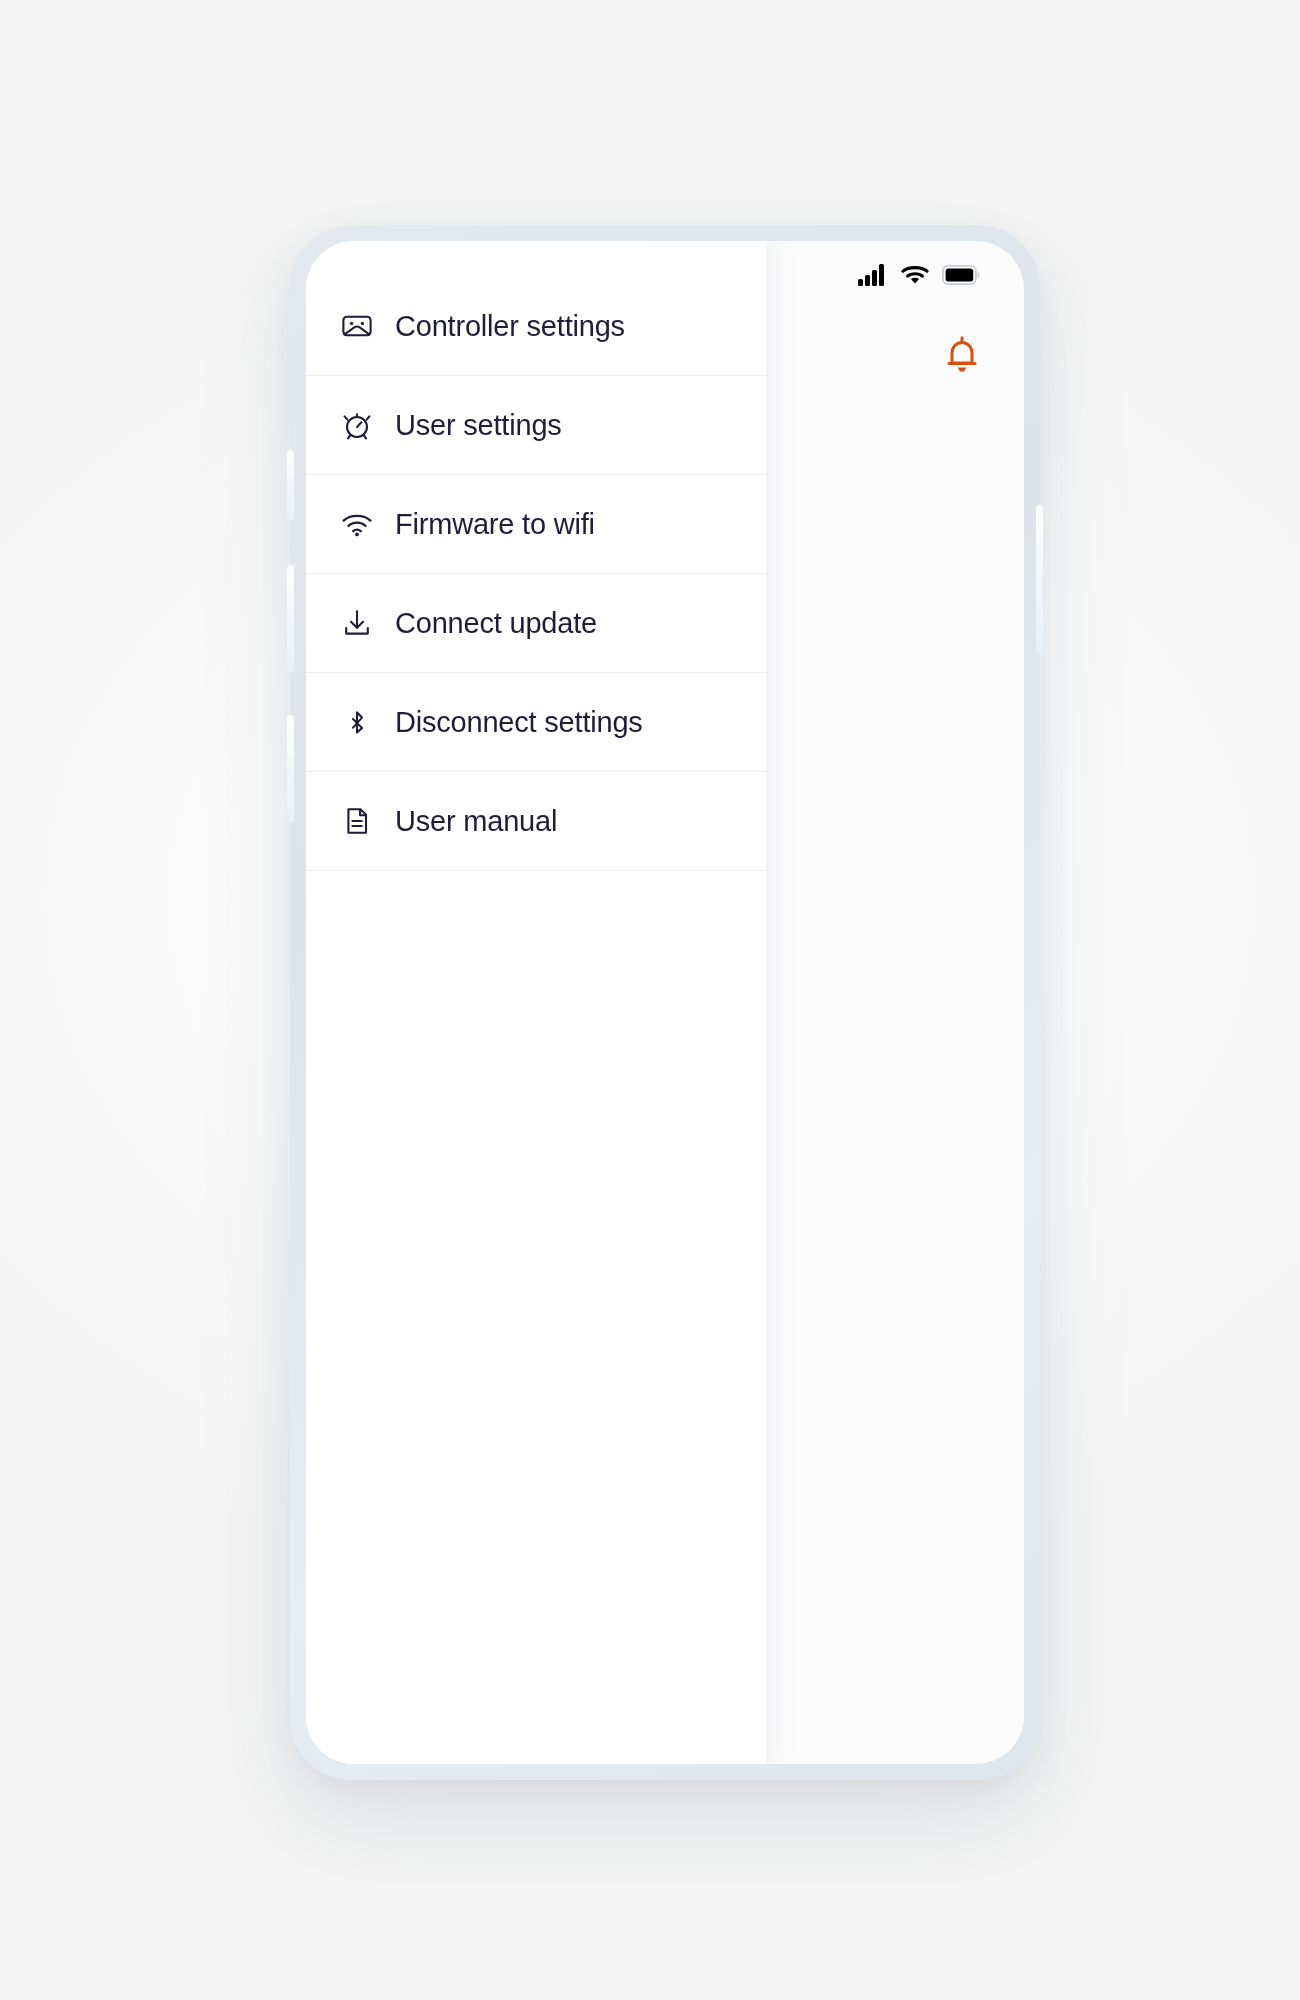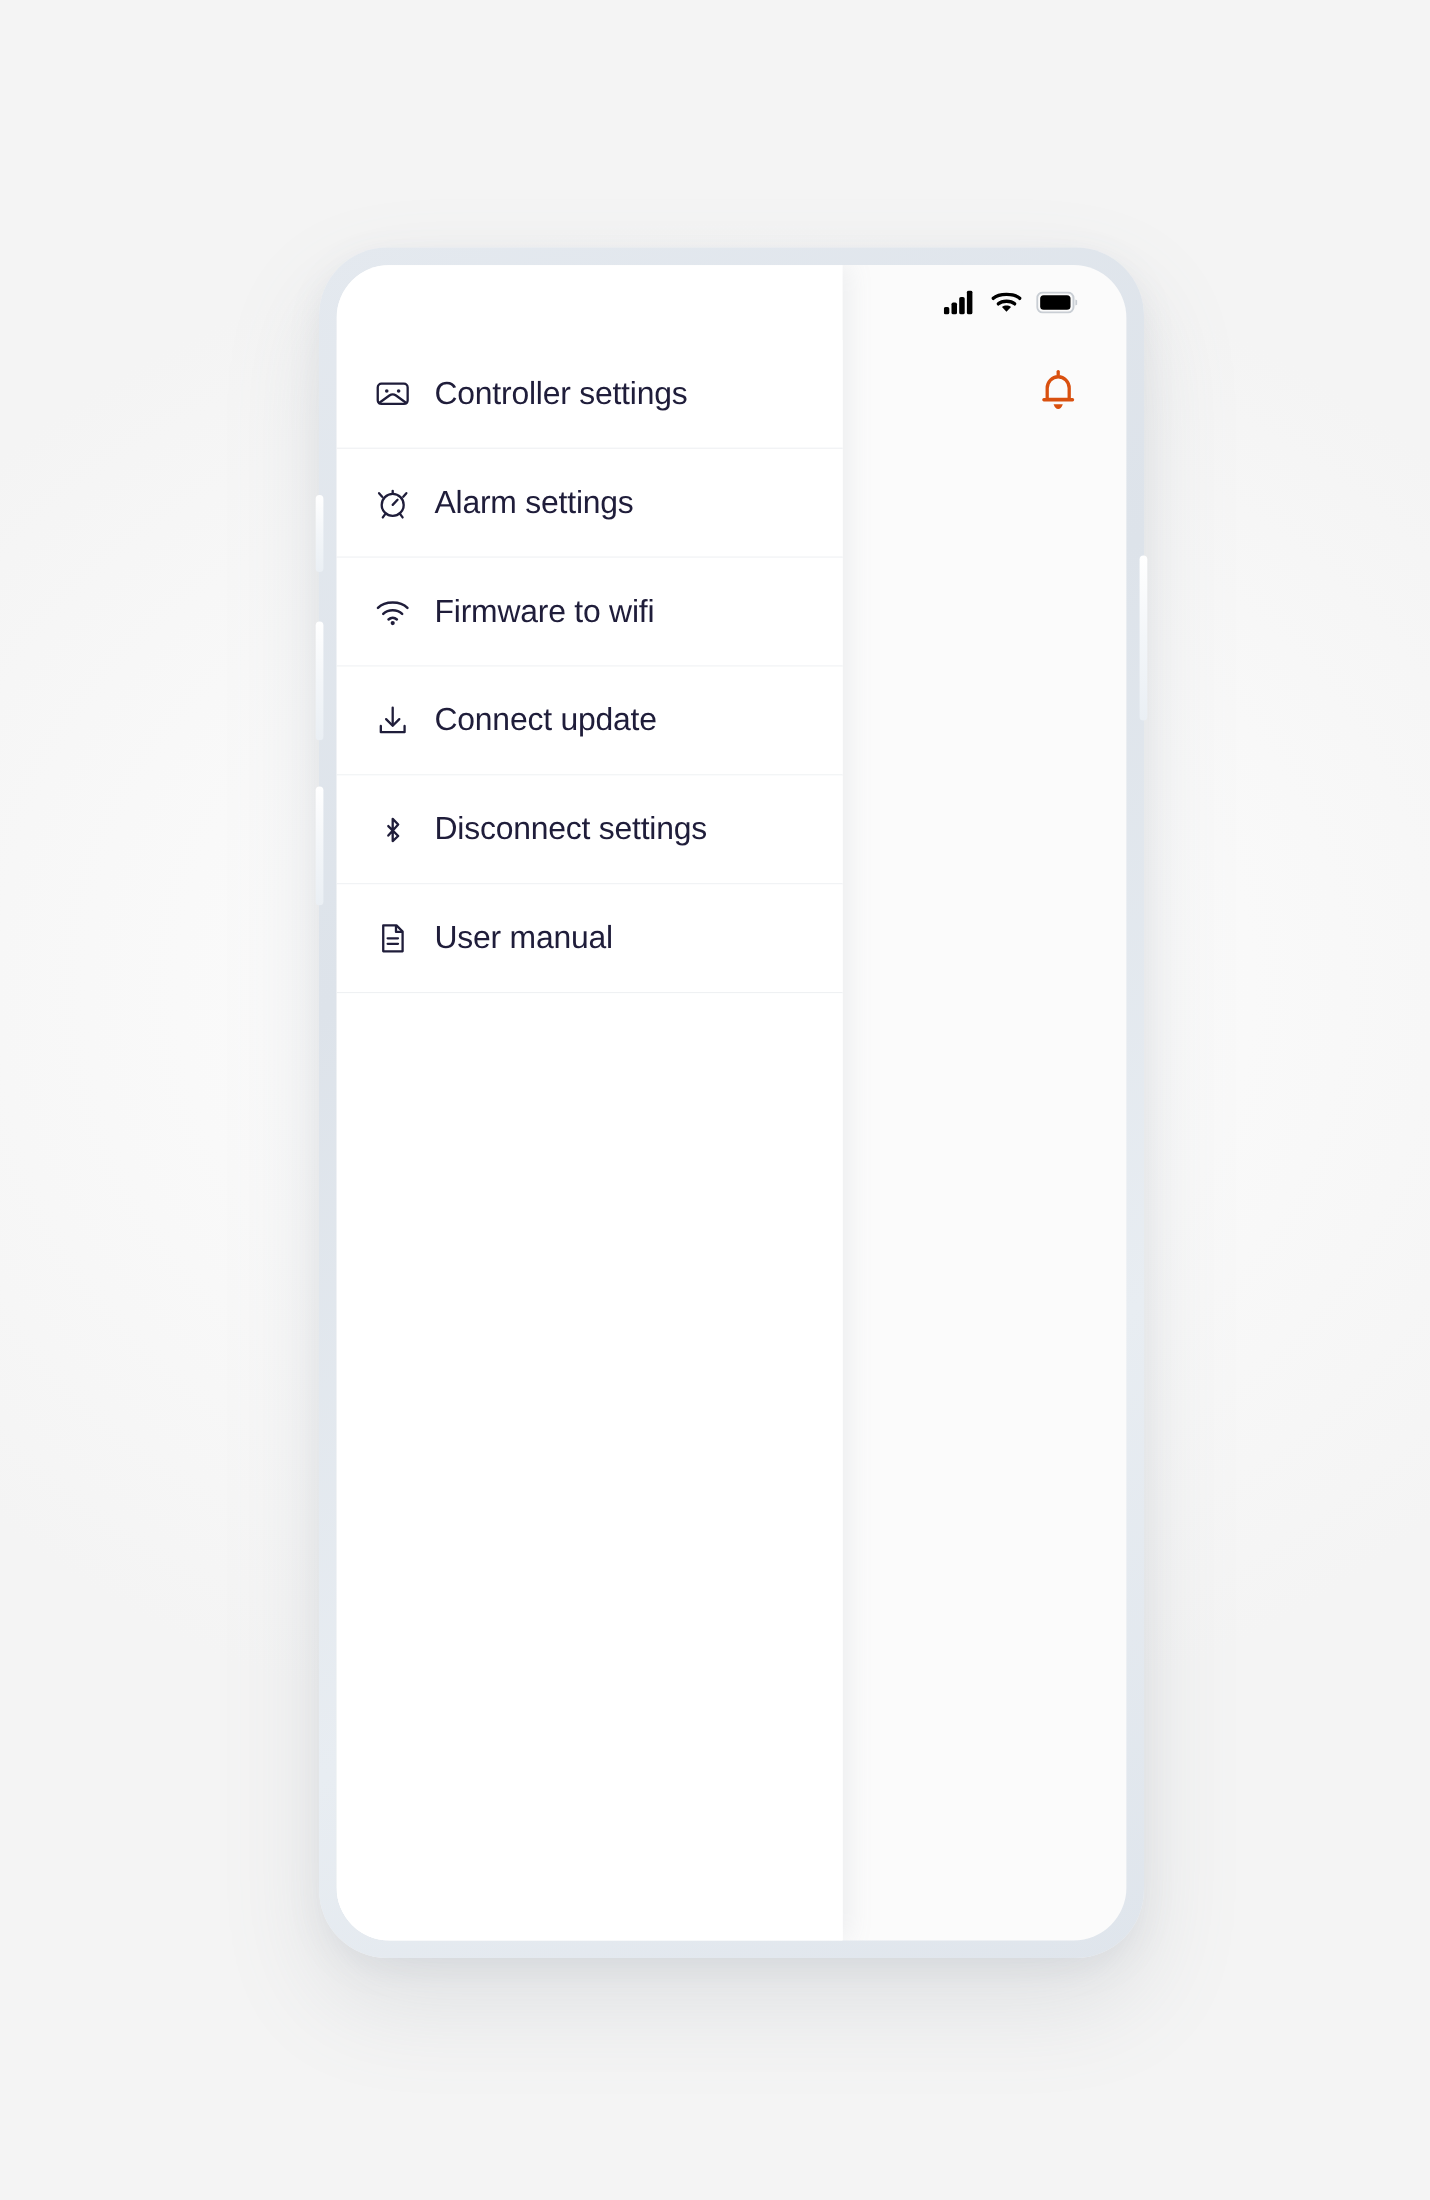--- a/index.html
+++ b/index.html
@@ -97,21 +97,21 @@
     top: 0;
     left: 0;
     width: 460px;
     height: 100%;
     background: #ffffff;
     box-shadow: 6px 0 22px rgba(140,150,165,0.13);
     z-index: 5;
   }
 
   .menu-list {
-    padding-top: 68px;
+    padding-top: 36px;
   }
 
   .menu-item {
     height: 99px;
     display: flex;
     align-items: center;
     padding-left: 34px;
     border-bottom: 1px solid #eceef1;
     cursor: pointer;
     background: #ffffff;
@@ -213,21 +213,21 @@
             <svg width="32" height="32" viewBox="0 0 32 32">
               <circle cx="16" cy="18" r="10" fill="none" stroke="#1f1d3a" stroke-width="2.1"></circle>
               <path d="M16 18 L20.4 13.3" stroke="#1f1d3a" stroke-width="2.1" stroke-linecap="round"></path>
               <path d="M16 8 V5.2" stroke="#1f1d3a" stroke-width="2.1" stroke-linecap="round"></path>
               <path d="M6.4 10.6 L3.6 7.4" stroke="#1f1d3a" stroke-width="2.1" stroke-linecap="round"></path>
               <path d="M25.6 10.6 L28.4 7.4" stroke="#1f1d3a" stroke-width="2.1" stroke-linecap="round"></path>
               <path d="M9.2 26.4 L7 29.4" stroke="#1f1d3a" stroke-width="2.1" stroke-linecap="round"></path>
               <path d="M22.8 26.4 L25 29.4" stroke="#1f1d3a" stroke-width="2.1" stroke-linecap="round"></path>
             </svg>
           </span>
-          <span class="menu-label">Alarm settings</span>
+          <span class="menu-label">User settings</span>
         </div>
 
         <div class="menu-item">
           <span class="menu-icon">
             <svg width="32" height="32" viewBox="0 0 32 32">
               <path d="M2.6 12.6 C9 6.2, 23 6.2, 29.4 12.6" stroke="#1f1d3a" stroke-width="2.3" fill="none" stroke-linecap="round"></path>
               <path d="M7.4 18 C12 13.6, 20 13.6, 24.6 18" stroke="#1f1d3a" stroke-width="2.3" fill="none" stroke-linecap="round"></path>
               <path d="M12.2 23.2 C14.4 21.2, 17.6 21.2, 19.8 23.2" stroke="#1f1d3a" stroke-width="2.3" fill="none" stroke-linecap="round"></path>
               <circle cx="16" cy="26.4" r="1.9" fill="#1f1d3a"></circle>
             </svg>

